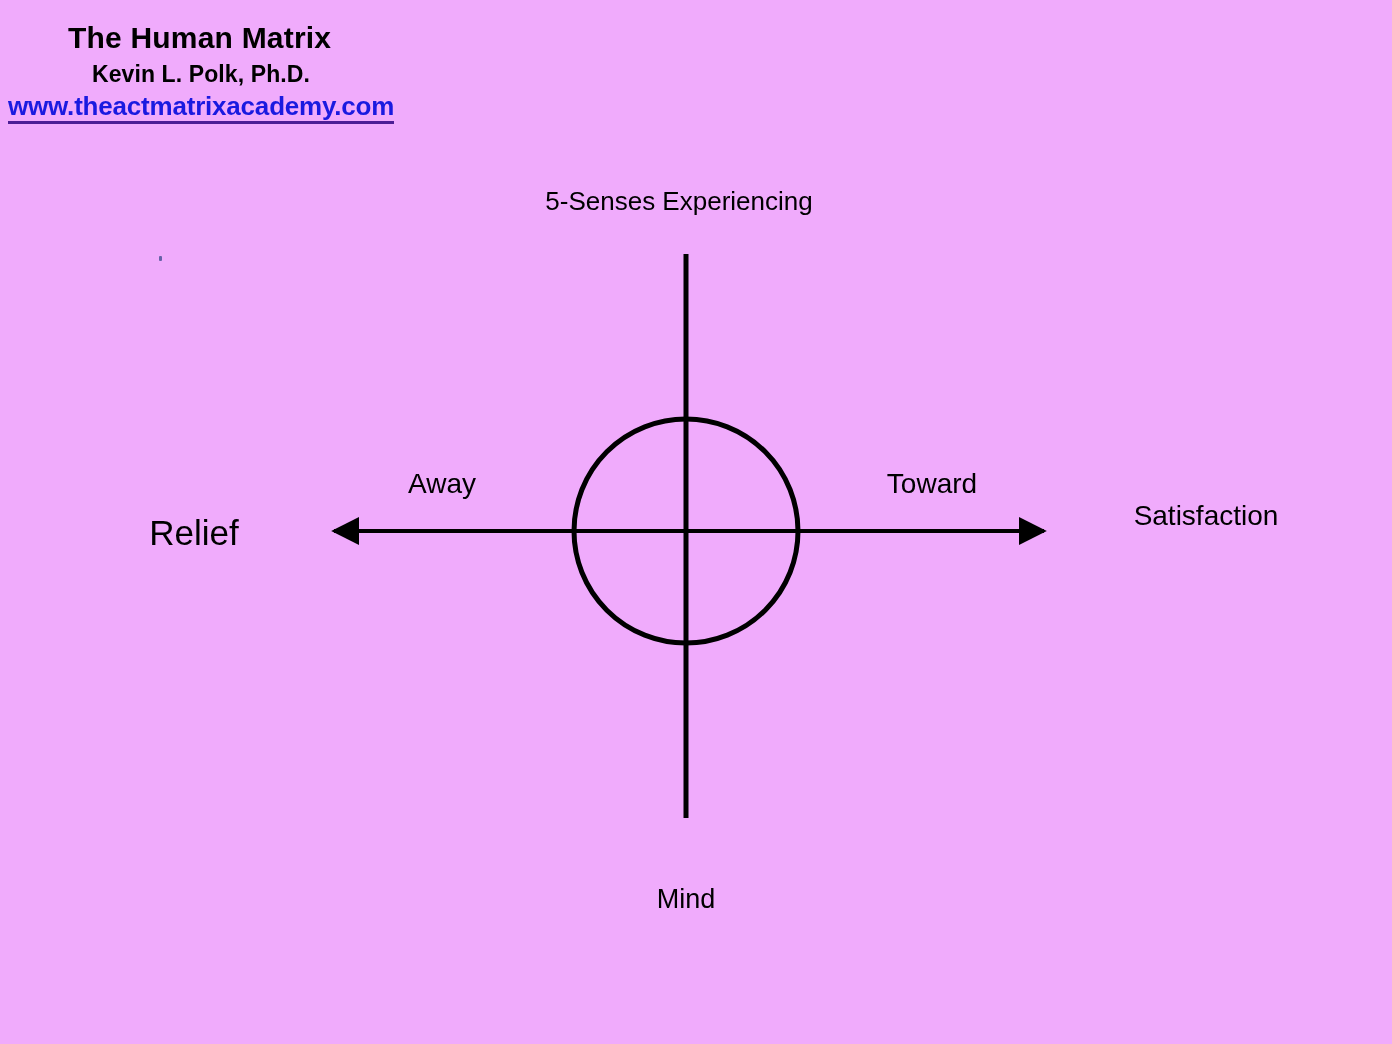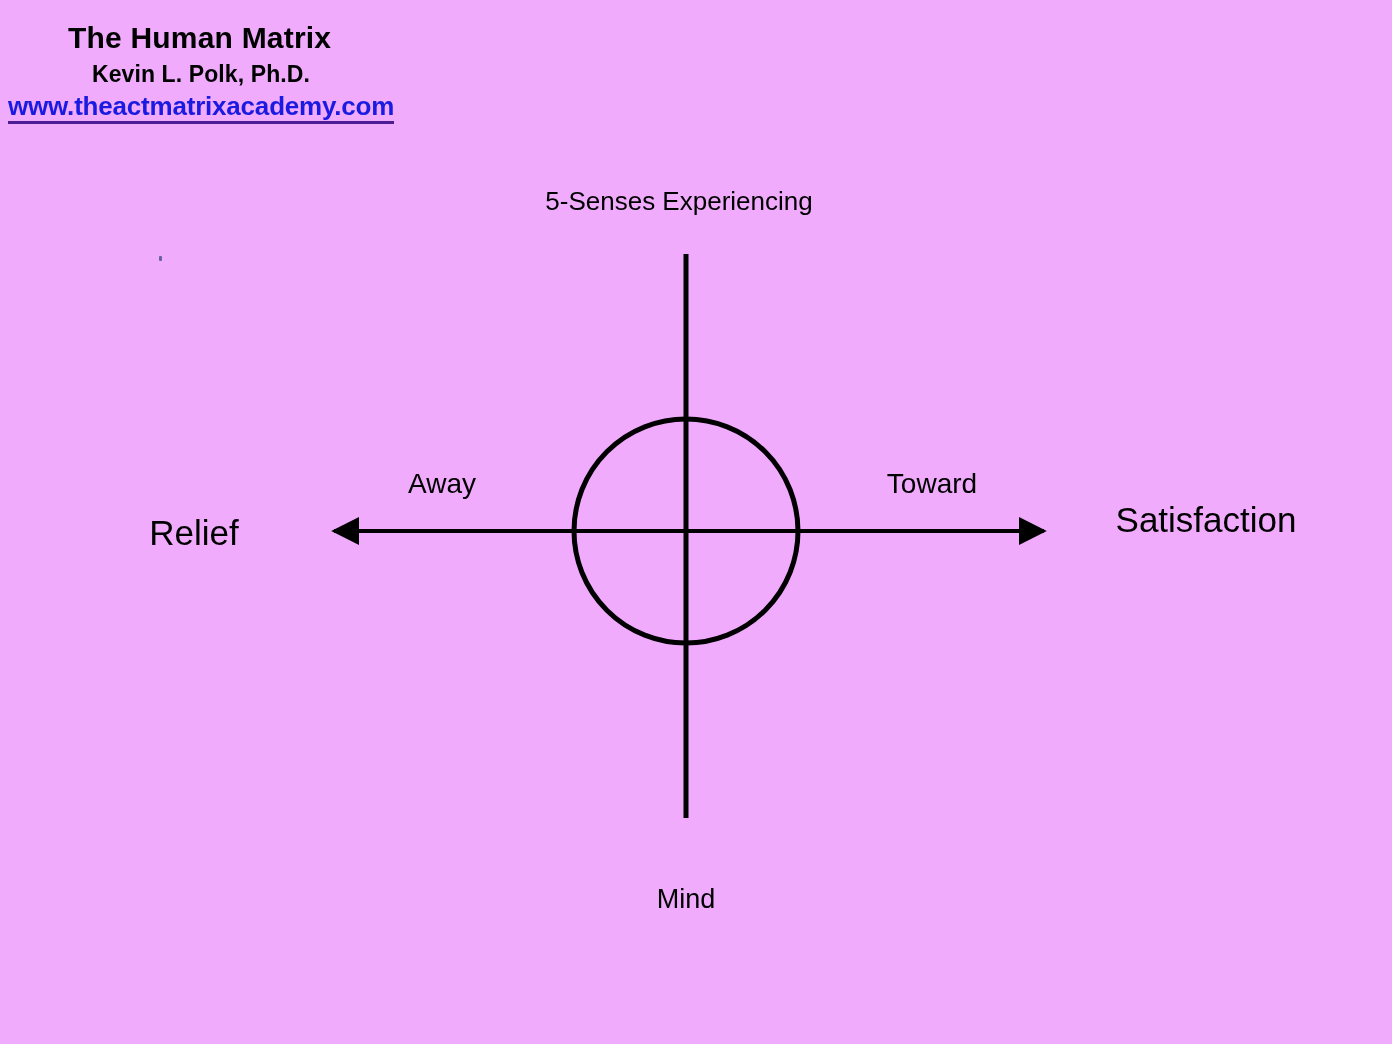--- a/index.html
+++ b/index.html
@@ -125,21 +125,21 @@
     left: 190px;
     top: 505px;
     transform: translateX(-50%);
     font-size: 35px;
     margin-top: 8px;
   }
   #label-satisfaction {
     left: 1202px;
     top: 500px;
     transform: translateX(-50%);
-    font-size: 35px;
+    font-size: 28px;
   }
 </style>
 </head>
 <body>
 
 <div id="page">
 
   <div id="header-block">
     <div id="doc-title">The Human Matrix</div>
     <div id="author-name">Kevin L. Polk, Ph.D.</div>

